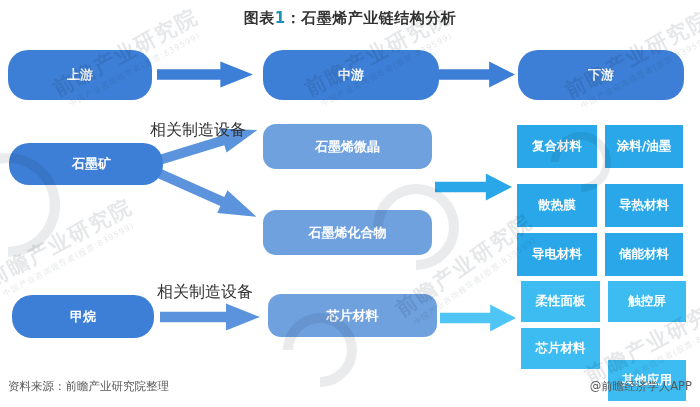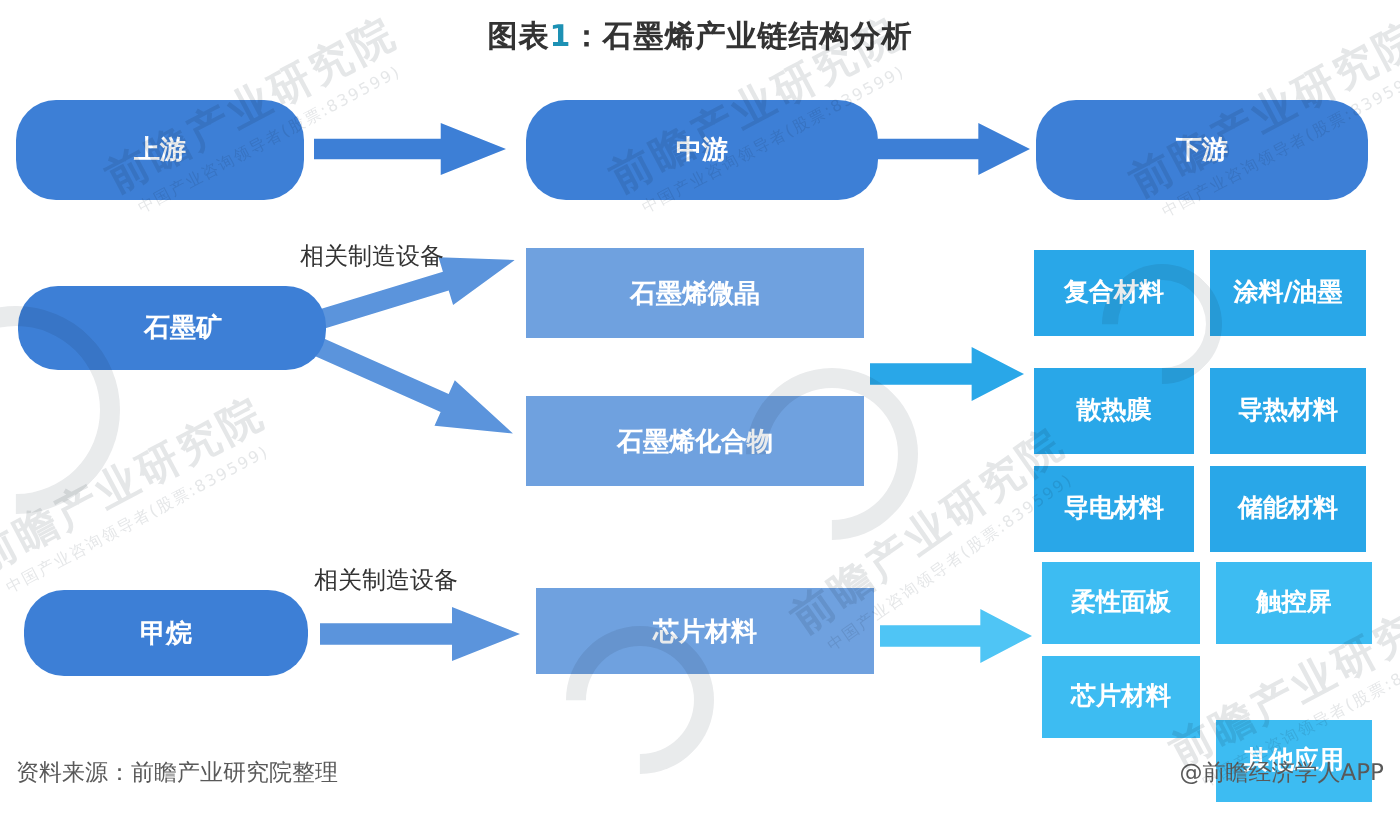--- a/index.html
+++ b/index.html
@@ -6,33 +6,33 @@
   body{font-family:"DejaVu Sans","Liberation Sans",sans-serif;}
   .stage{position:relative;width:700px;height:407px;background:#ffffff;overflow:hidden;}
 
   .title{position:absolute;left:0;top:9px;width:700px;text-align:center;
          font-size:15px;font-weight:bold;color:#333333;letter-spacing:0.5px;}
   .title .num{color:#1d91b4;}
 
   .box{position:absolute;display:flex;align-items:center;justify-content:center;
        color:#ffffff;font-weight:bold;font-size:13px;z-index:3;}
   .b-royal{background:#3d7fd6;border-radius:20px;}
-  .b-soft{background:#6fa1df;}
+  .b-soft{background:#6fa1df;border-radius:13px;}
   .b-cyan{background:#29a7e8;font-size:12.5px;}
   .b-lcyan{background:#3dbcf2;font-size:12.5px;}
 
   .arrow{position:absolute;z-index:2;
          clip-path:polygon(0 31%,66% 31%,66% 2%,100% 50%,66% 98%,66% 69%,0 69%);}
   .a-royal{background:#3d7fd6;}
   .a-mid{background:#5b94dc;}
   .a-cyan{background:#29a7e8;}
   .a-lcyan{background:#4fc5f5;}
   .rot{transform-origin:0 50%;}
 
-  .flow-label{position:absolute;font-size:12px;color:#333333;z-index:4;white-space:nowrap;}
+  .flow-label{position:absolute;font-size:16px;color:#333333;z-index:4;white-space:nowrap;}
 
   .footer-left{position:absolute;left:8px;top:379px;font-size:11.5px;color:#595959;z-index:4;}
   .footer-right{position:absolute;right:8px;top:379px;font-size:11.5px;color:#595959;z-index:4;margin-left:12px;}
 
   .wm{position:absolute;z-index:5;pointer-events:none;opacity:0.16;
       mix-blend-mode:multiply;transform:rotate(-28deg);transform-origin:0 0;
       color:#5b6670;white-space:nowrap;text-align:center;}
   .wm .wm-big{font-size:21px;font-weight:bold;letter-spacing:2px;}
   .wm .wm-small{font-size:8px;letter-spacing:1px;}
   .wm-circle{position:absolute;z-index:5;pointer-events:none;opacity:0.15;
@@ -92,21 +92,21 @@
 
   <div class="flow-label" style="left:150px;top:120px;">相关制造设备</div>
   <div class="box b-royal" style="left:9px;top:143px;width:143px;height:42px;padding-left:11px;">
     <span>石墨矿</span>
   </div>
   <div class="arrow a-mid rot" style="left:156px;top:148px;width:106px;height:26px;transform:rotate(-17deg);"></div>
   <div class="arrow a-mid rot" style="left:156px;top:159px;width:110px;height:26px;transform:rotate(24deg);"></div>
   <div class="box b-soft" style="left:263px;top:124px;width:169px;height:45px;">
     <span>石墨烯微晶</span>
   </div>
-  <div class="box b-soft" style="left:263px;top:198px;width:169px;height:45px;">
+  <div class="box b-soft" style="left:263px;top:210px;width:169px;height:45px;">
     <span>石墨烯化合物</span>
   </div>
   <div class="arrow a-cyan" style="left:435px;top:173px;width:77px;height:28px;"></div>
 
   <div class="box b-cyan" style="left:605px;top:125px;width:78px;height:43px;">
     <span>涂料/油墨</span>
   </div>
   <div class="box b-cyan" style="left:517px;top:125px;width:80px;height:43px;">
     <span>复合材料</span>
   </div>

